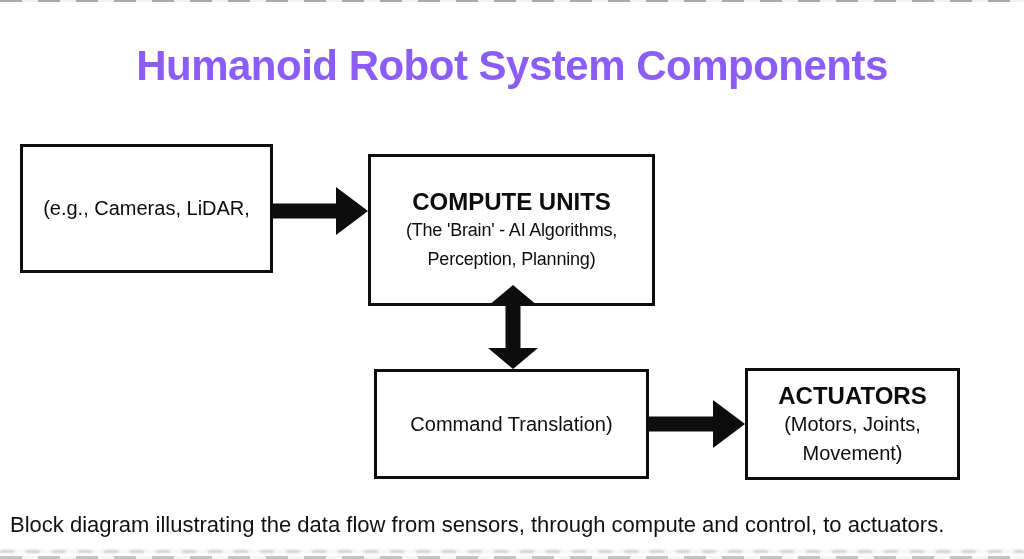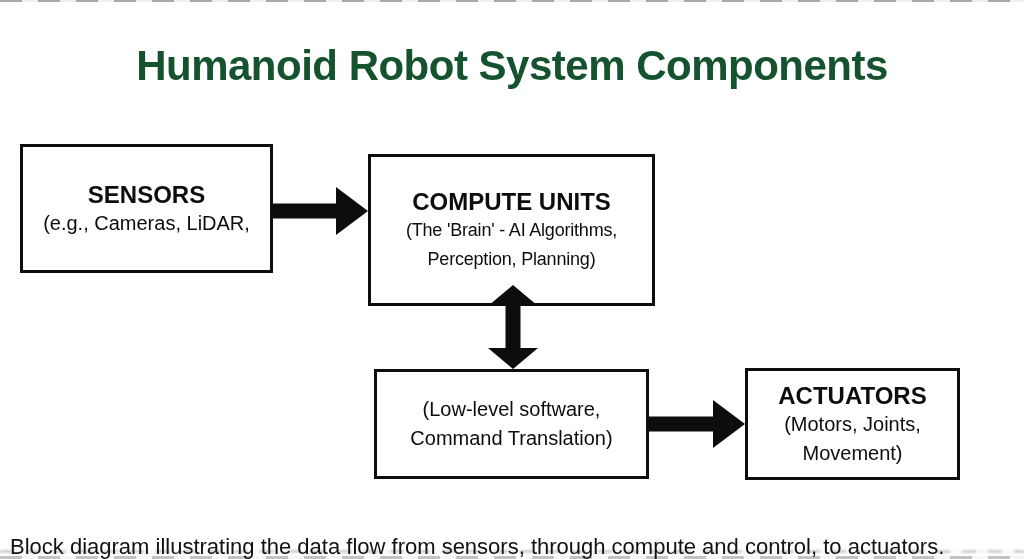--- a/index.html
+++ b/index.html
@@ -11,21 +11,21 @@
     color:#0d0d0d;
     overflow:hidden;
   }
   .page-title{
     position:absolute;
     left:0; top:14px; width:1024px;
     text-align:center;
     font-size:42px;
     font-weight:700;
     letter-spacing:-0.5px;
-    color:#14532d;
+    color:#8b5cf6;
   }
   .box{
     position:absolute;
     box-sizing:border-box;
     background:#ffffff;
     border:3px solid #0d0d0d;
     display:flex;
     flex-direction:column;
     justify-content:center;
     text-align:center;
@@ -47,21 +47,21 @@
   .box-compute  { left:368px; top:134px; width:287px; height:152px;margin-top:20px; }
   .box-control  { left:374px; top:369px; width:275px; height:110px; }
   .box-actuators{ left:745px; top:368px; width:215px; height:112px;text-align:center; }
   .arrow{ position:absolute; }
   .arrow svg{ display:block; }
   .arrow-1{ left:273px; top:187px; }
   .arrow-2{ left:648px; top:400px; }
   .arrow-v{ left:488px; top:285px; }
   .caption{
     position:absolute;
-    left:10px; top:533px;
+    left:10px; top:511px;
     width:1010px;
     font-size:22px;
     line-height:27px;
     color:#111111;
     white-space:nowrap;
   }
   
   .edge-strip{
     position:absolute; left:0; width:1024px; pointer-events:none;
     background:repeating-linear-gradient(90deg,
@@ -80,32 +80,30 @@
 </head>
 <body>
 
 <div class="stage">
 
   <div class="edge-strip top"></div>
 
   <h1 class="page-title">Humanoid Robot System Components</h1>
 
   <div class="box box-sensors">
-    <div class="box-heading">SENSORS</div>
     <div class="box-line">(e.g., Cameras, LiDAR,</div>
   </div>
 
   <div class="box box-compute">
     <div class="box-heading">COMPUTE UNITS</div>
     <div class="box-line compact">(The 'Brain' - AI Algorithms,</div>
     <div class="box-line compact">Perception, Planning)</div>
   </div>
 
   <div class="box box-control">
-    <div class="box-line">(Low-level software,</div>
     <div class="box-line">Command Translation)</div>
   </div>
 
   <div class="box box-actuators">
     <div class="box-heading">ACTUATORS</div>
     <div class="box-line">(Motors, Joints,</div>
     <div class="box-line">Movement)</div>
   </div>
 
   <div class="arrow arrow-1">

